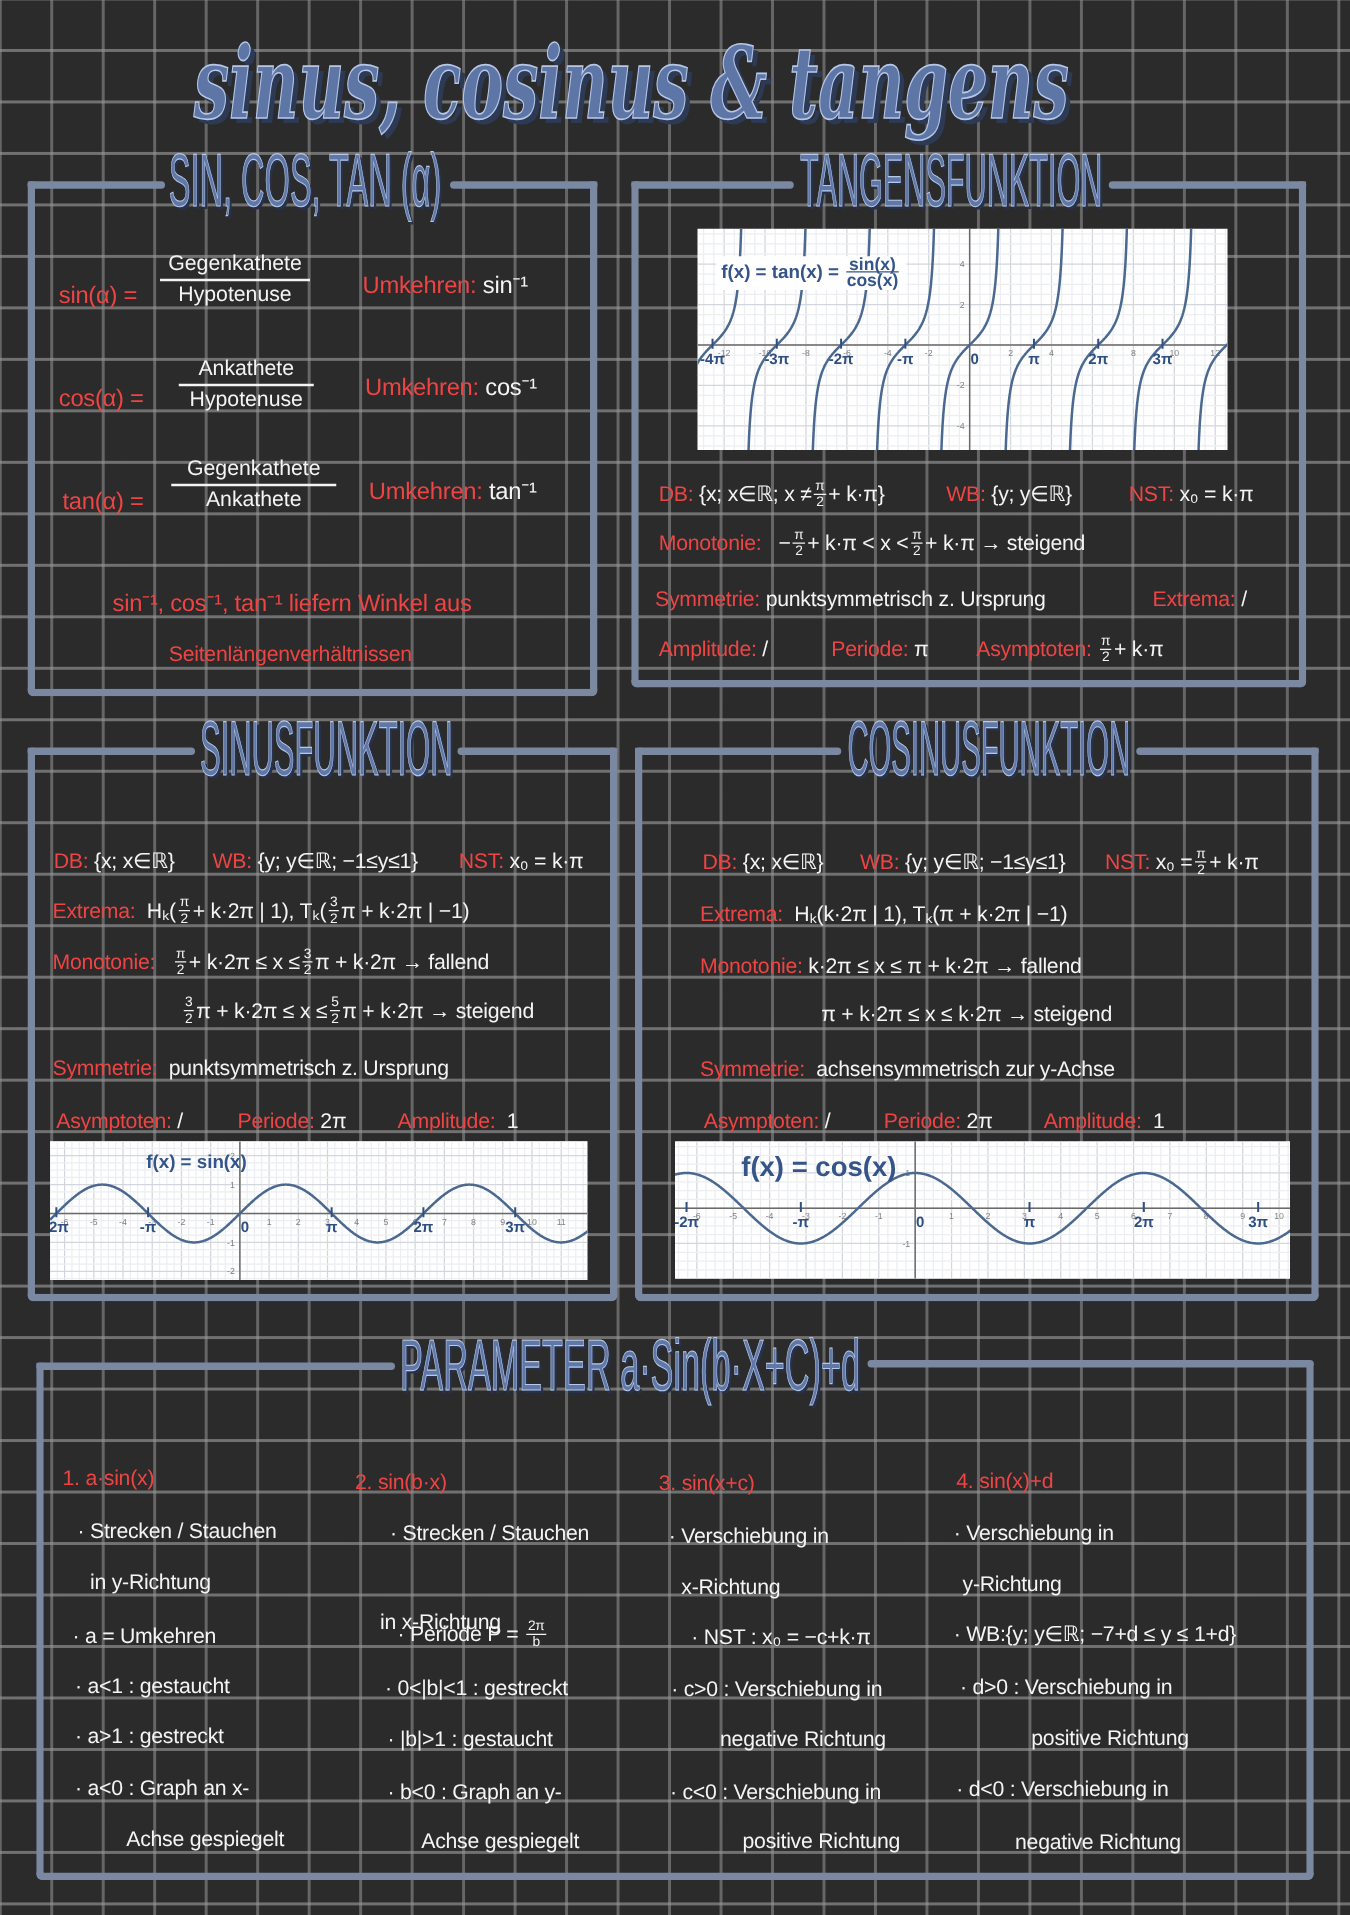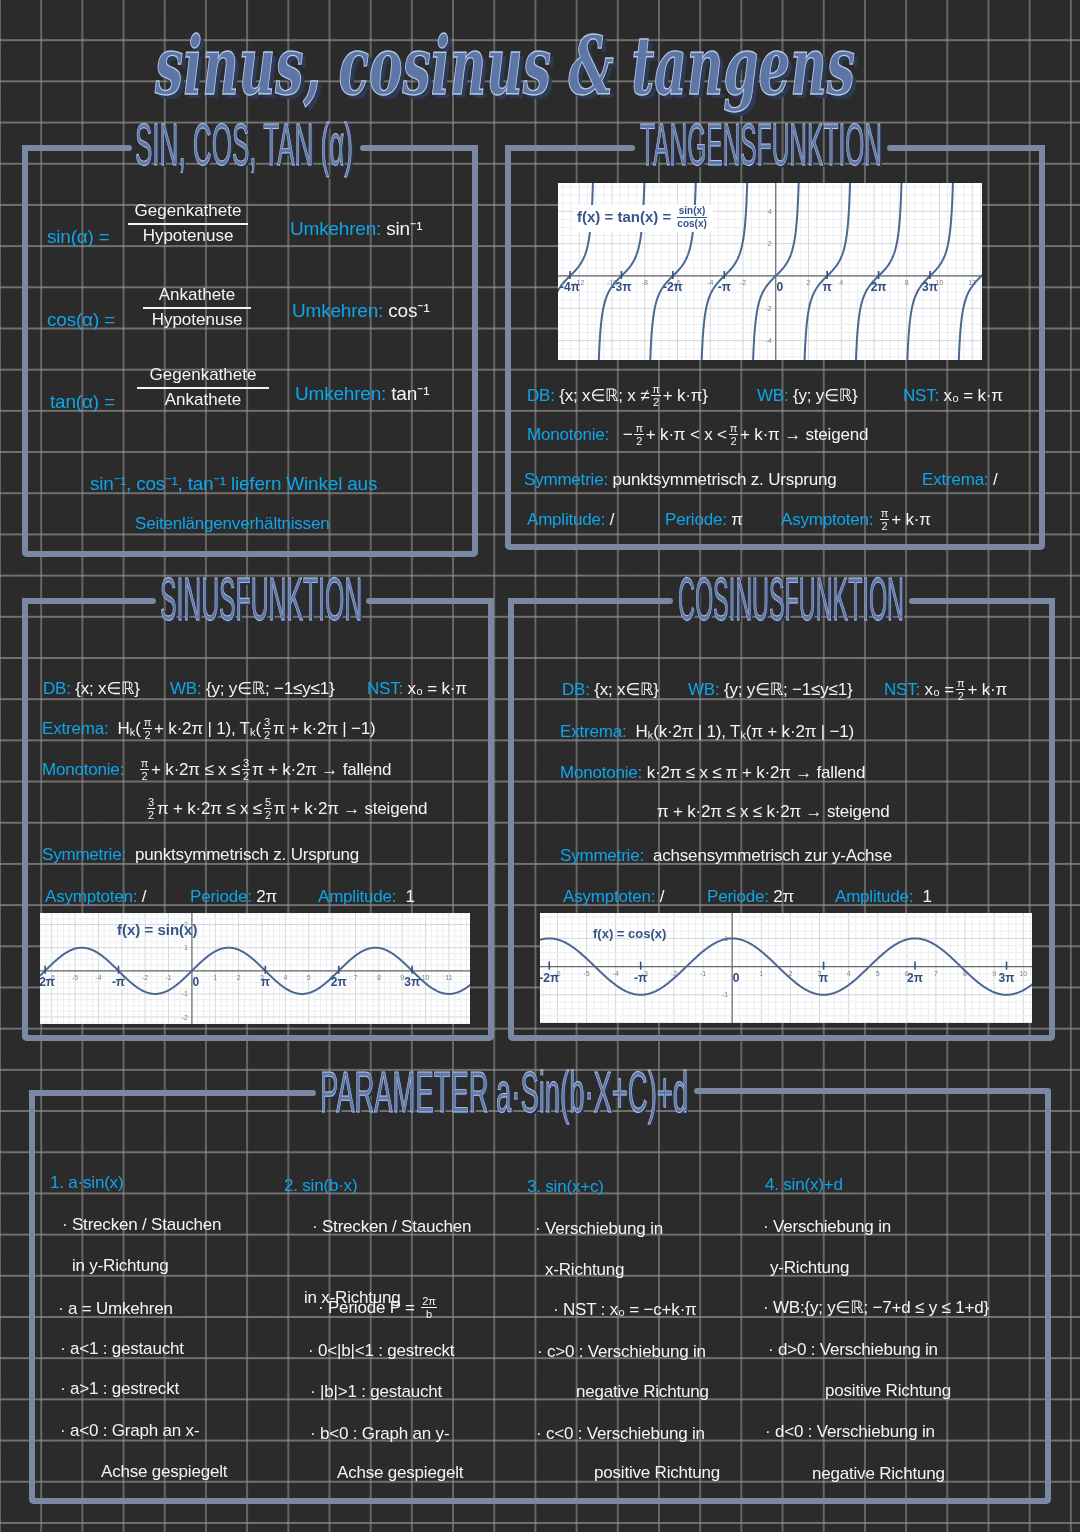--- a/index.html
+++ b/index.html
@@ -12,33 +12,33 @@
     background-size:41.2px 41.2px;
     background-position:-1px -2px;
     font-family:"Liberation Sans", sans-serif;
     color:#f3f3f3;
   }
   .box{position:absolute;box-sizing:border-box;border:6px solid #7b88a2;border-top:none;border-radius:0 0 5px 5px;}
   .seg{position:absolute;height:6px;background:#7b88a2;border-radius:3px;}
   .head{position:absolute;overflow:visible;}
   .head text{font-family:"Liberation Sans", sans-serif;}
   .t{position:absolute;white-space:nowrap;font-size:17px;line-height:22px;color:#f4f4f4;letter-spacing:-0.2px;}
-  .lbl{color:#0ea5e9;}
+  .lbl{color:#ef4444;}
   .big{font-size:19px;}
   .fr{display:inline-flex;flex-direction:column;vertical-align:middle;font-size:11px;line-height:10px;text-align:center;margin:0 2px;position:relative;top:-1px;}
   .fr .n{border-bottom:1.6px solid currentColor;padding:0 1px 1px;}
   .fr .d{padding-top:1px;}
   .bigfrac{position:absolute;display:flex;flex-direction:column;align-items:center;font-size:17px;line-height:22px;color:#f4f4f4;}
   .bigfrac .n{border-bottom:2.5px solid #f4f4f4;width:100%;text-align:center;padding-bottom:1px;}
   .bigfrac .d{text-align:center;}
   .chart{position:absolute;background:#ffffff;overflow:hidden;}
   .chart svg{position:absolute;left:0;top:0;}
   .clabel{position:absolute;white-space:nowrap;color:#34548a;font-weight:bold;font-size:15px;line-height:18px;}
   .clabel.bg{background:#ffffff;padding:2px 4px;}
-  .clabel .fr{font-size:10px;line-height:10px;}
+  .clabel .fr{font-size:14px;line-height:10px;}
 </style>
 </head>
 <body>
 
 <svg class="head" style="left:150px;top:14px;" width="730" height="100">
   <text x="9" y="84" textLength="700" lengthAdjust="spacingAndGlyphs" style="font-family:'DejaVu Serif', serif;font-style:italic;font-weight:bold;font-size:80px;" fill="#2d3a56">sinus, cosinus &amp; tangens</text>
   <text x="5" y="80" textLength="700" lengthAdjust="spacingAndGlyphs" style="font-family:'DejaVu Serif', serif;font-style:italic;font-weight:bold;font-size:80px;" fill="#5d76a6" stroke="#b6c7e8" stroke-width="1.3">sinus, cosinus &amp; tangens</text>
 </svg>
 
 <div class="box" style="left:22px;top:145px;width:456px;height:412px;"></div>
@@ -632,21 +632,21 @@
       <line x1="100.67076923076922" x2="100.67076923076922" y1="48.58974358974359" y2="56.58974358974359" stroke="#2f4f80" stroke-width="1.6"></line>
       <text x="100.67076923076922" y="68.58974358974359" font-size="12" font-weight="bold" fill="#2f4f80" text-anchor="middle" font-family="Liberation Sans, sans-serif">-π</text>
       <text x="196.14201183431953" y="68.58974358974359" font-size="12" font-weight="bold" fill="#2f4f80" text-anchor="middle" font-family="Liberation Sans, sans-serif">0</text>
       <line x1="283.6132544378698" x2="283.6132544378698" y1="48.58974358974359" y2="56.58974358974359" stroke="#2f4f80" stroke-width="1.6"></line>
       <text x="283.6132544378698" y="68.58974358974359" font-size="12" font-weight="bold" fill="#2f4f80" text-anchor="middle" font-family="Liberation Sans, sans-serif">π</text>
       <line x1="375.05538461538464" x2="375.05538461538464" y1="48.58974358974359" y2="56.58974358974359" stroke="#2f4f80" stroke-width="1.6"></line>
       <text x="375.05538461538464" y="68.58974358974359" font-size="12" font-weight="bold" fill="#2f4f80" text-anchor="middle" font-family="Liberation Sans, sans-serif">2π</text>
       <line x1="466.5266272189349" x2="466.5266272189349" y1="48.58974358974359" y2="56.58974358974359" stroke="#2f4f80" stroke-width="1.6"></line>
       <text x="466.5266272189349" y="68.58974358974359" font-size="12" font-weight="bold" fill="#2f4f80" text-anchor="middle" font-family="Liberation Sans, sans-serif">3π</text>
     </svg>
-  <div class="clabel" style="left:53px;top:12px;font-size:13px;">f(x) = cos(x)</div>
+  <div class="clabel" style="left:53px;top:12px;font-size:22px;">f(x) = cos(x)</div>
 </div>
 
 <div class="box" style="left:29px;top:1090px;width:1022px;height:414px;"></div>
 <div class="seg" style="left:29px;top:1090px;width:287px;"></div>
 <div class="seg" style="left:694px;top:1088px;width:357px;"></div>
 <svg class="head" style="left:318px;top:1056px;" width="380" height="62">
   <text x="4" y="58" textLength="368" lengthAdjust="spacingAndGlyphs" font-size="58" fill="#27324a">PARAMETER   a·Sin(b·X+C)+d</text>
   <text x="2" y="56" textLength="368" lengthAdjust="spacingAndGlyphs" font-size="58" fill="#5f78a8" stroke="#b8c8e8" stroke-width="0.9">PARAMETER   a·Sin(b·X+C)+d</text>
 </svg>
 

